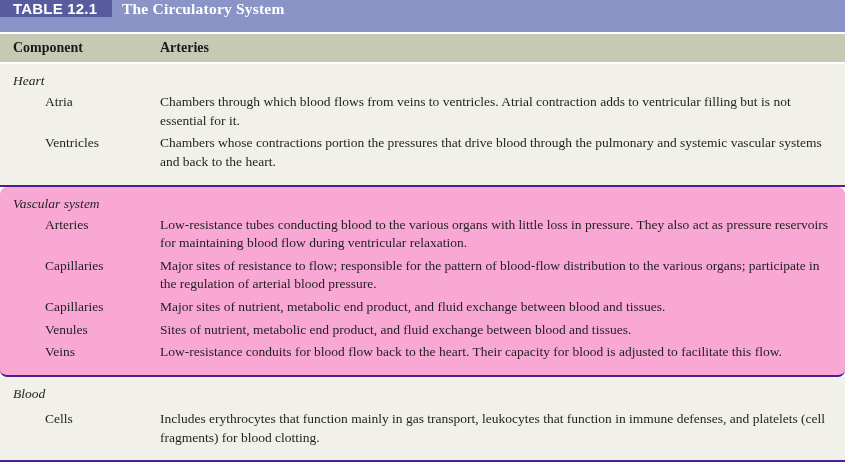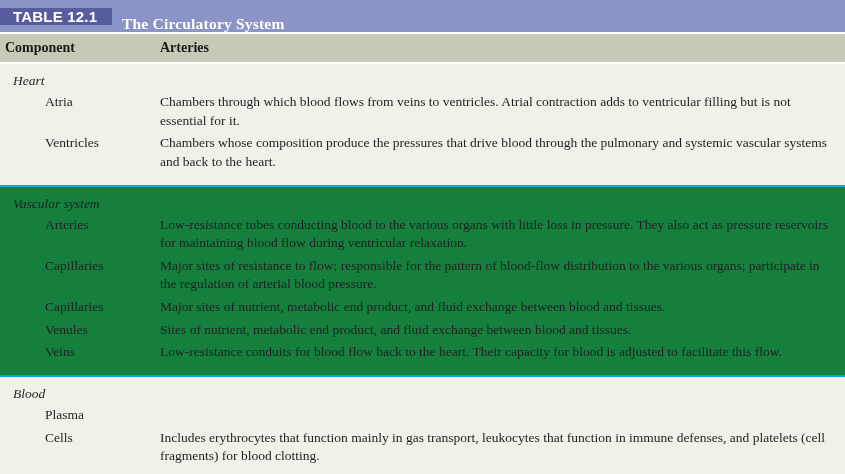--- a/index.html
+++ b/index.html
@@ -12,21 +12,21 @@
     width: 845px;
     height: 474px;
     background: #ffffff;
     overflow: hidden;
     font-family: "Liberation Serif", serif;
     color: #1f1f1f;
   }
   
   .title-bar {
     display: flex;
-    align-items: center;
+    align-items: flex-start;
     height: 32px;
     background: #8A94C6;
     border-bottom: 2px solid #ffffff;
   }
   .title-label {
     width: 112px;
     background: #565C9D;
     color: #ffffff;
     font-family: "Liberation Sans", sans-serif;
     font-weight: bold;
@@ -40,43 +40,42 @@
   .title-text {
     flex: 1;
     color: #ffffff;
     font-family: "Liberation Serif", serif;
     font-weight: bold;
     font-size: 15.5px;
     display: flex;
     align-items: center;
     padding-left: 10px;
     letter-spacing: 0.2px;
-    margin-top: 16px;
   }
   
   .col-header {
     display: grid;
     grid-template-columns: 160px 1fr;
     height: 28px;
     background: #C6C9B4;
     border-bottom: 2px solid #ffffff;
     align-items: center;
     font-weight: bold;
     font-size: 14px;
     color: #1a1a1a;
   }
-  .col-header .col-component { padding-left: 5px; }
+  .col-header .col-component { padding-left: 13px; }
   .col-header .col-function  { }
   
   .section {
     background: #F1F1E9;
     padding: 7px 0 9px 0;
-    border-bottom: 2px solid #0ea5e9;
+    border-bottom: 2px solid #4c1d95;
   }
-  .section.tinted { background: #15803d; }
+  .section.tinted { background: #f9a8d4; border-radius: 7px; }
   .section-title {
     font-style: italic;
     font-size: 13.5px;
     padding-left: 13px;
     margin: 2px 0 4px 0;
     color: #1f1f1f;
   }
   .row {
     display: grid;
     grid-template-columns: 160px 1fr;
@@ -110,21 +109,21 @@
 
   <div id="sections">
       <div class="section">
         <div class="section-title">Heart</div>
         <div class="row">
           <div class="comp">Atria</div>
           <div class="func">Chambers through which blood flows from veins to ventricles. Atrial contraction adds to ventricular filling but is not essential for it.</div>
         </div>
         <div class="row">
           <div class="comp">Ventricles</div>
-          <div class="func">Chambers whose composition produce the pressures that drive blood through the pulmonary and systemic vascular systems and back to the heart.</div>
+          <div class="func">Chambers whose contractions portion the pressures that drive blood through the pulmonary and systemic vascular systems and back to the heart.</div>
         </div>
       </div>
       <div class="section tinted">
         <div class="section-title">Vascular system</div>
         <div class="row">
           <div class="comp">Arteries</div>
           <div class="func">Low-resistance tubes conducting blood to the various organs with little loss in pressure. They also act as pressure reservoirs for maintaining blood flow during ventricular relaxation.</div>
         </div>
         <div class="row">
           <div class="comp">Capillaries</div>
@@ -139,21 +138,20 @@
           <div class="func">Sites of nutrient, metabolic end product, and fluid exchange between blood and tissues.</div>
         </div>
         <div class="row">
           <div class="comp">Veins</div>
           <div class="func">Low-resistance conduits for blood flow back to the heart. Their capacity for blood is adjusted to facilitate this flow.</div>
         </div>
       </div>
       <div class="section">
         <div class="section-title">Blood</div>
         <div class="row">
-          <div class="comp">Plasma</div>
         </div>
         <div class="row">
           <div class="comp">Cells</div>
           <div class="func">Includes erythrocytes that function mainly in gas transport, leukocytes that function in immune defenses, and platelets (cell fragments) for blood clotting.</div>
         </div>
       </div>
     </div>
 
 </div>
 

